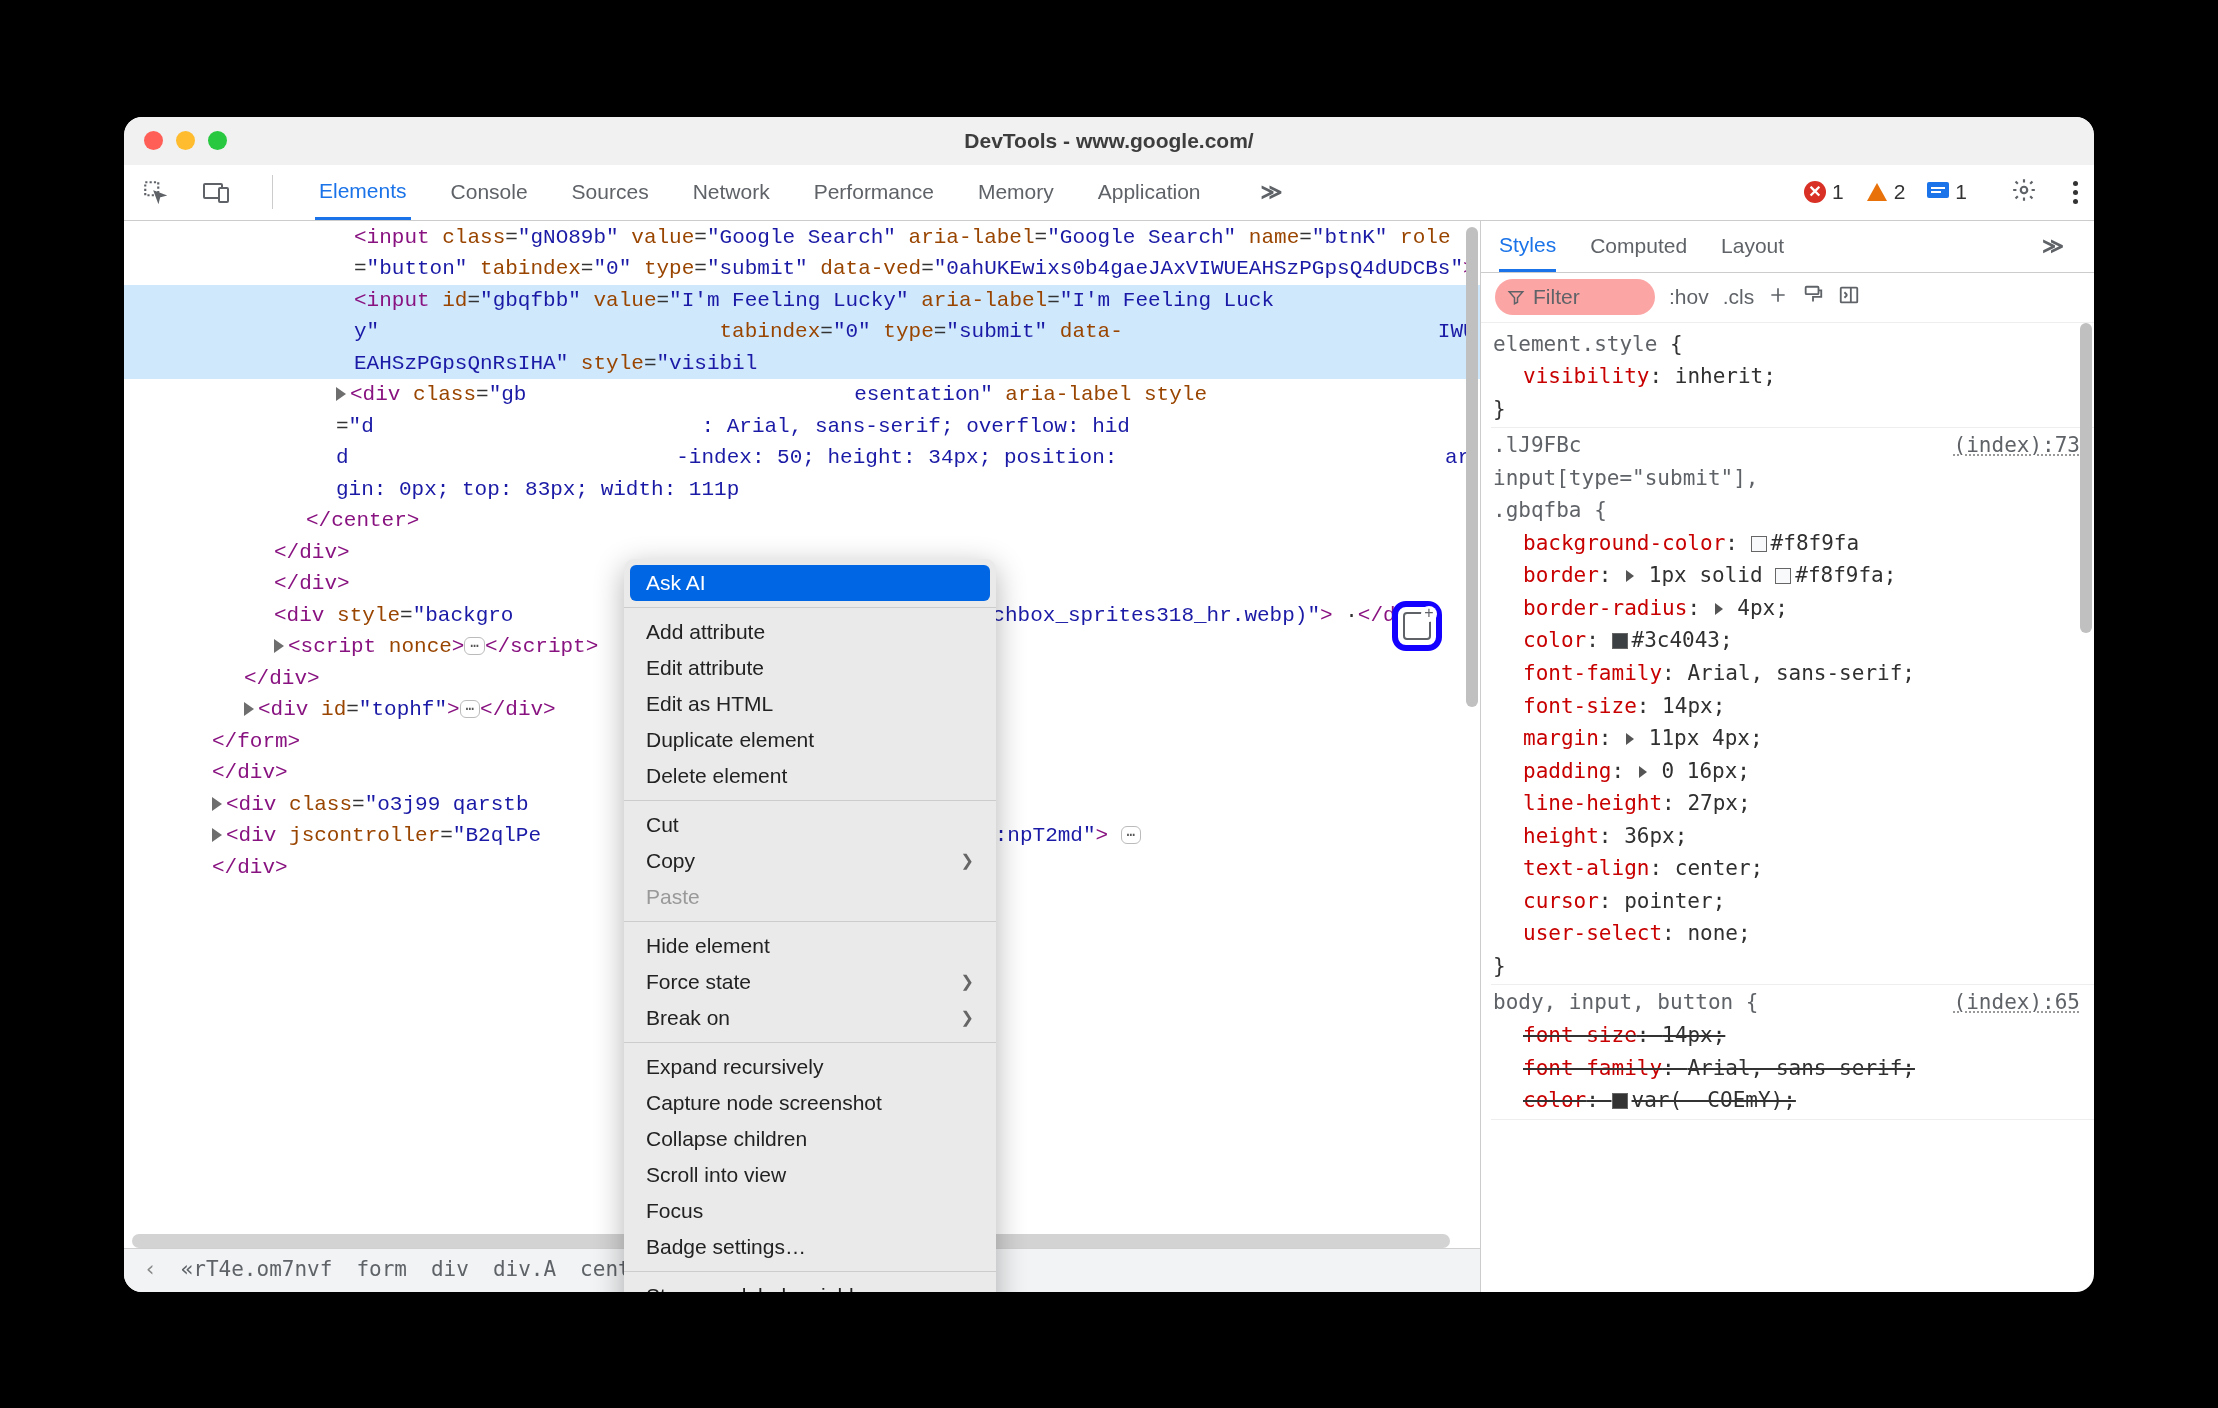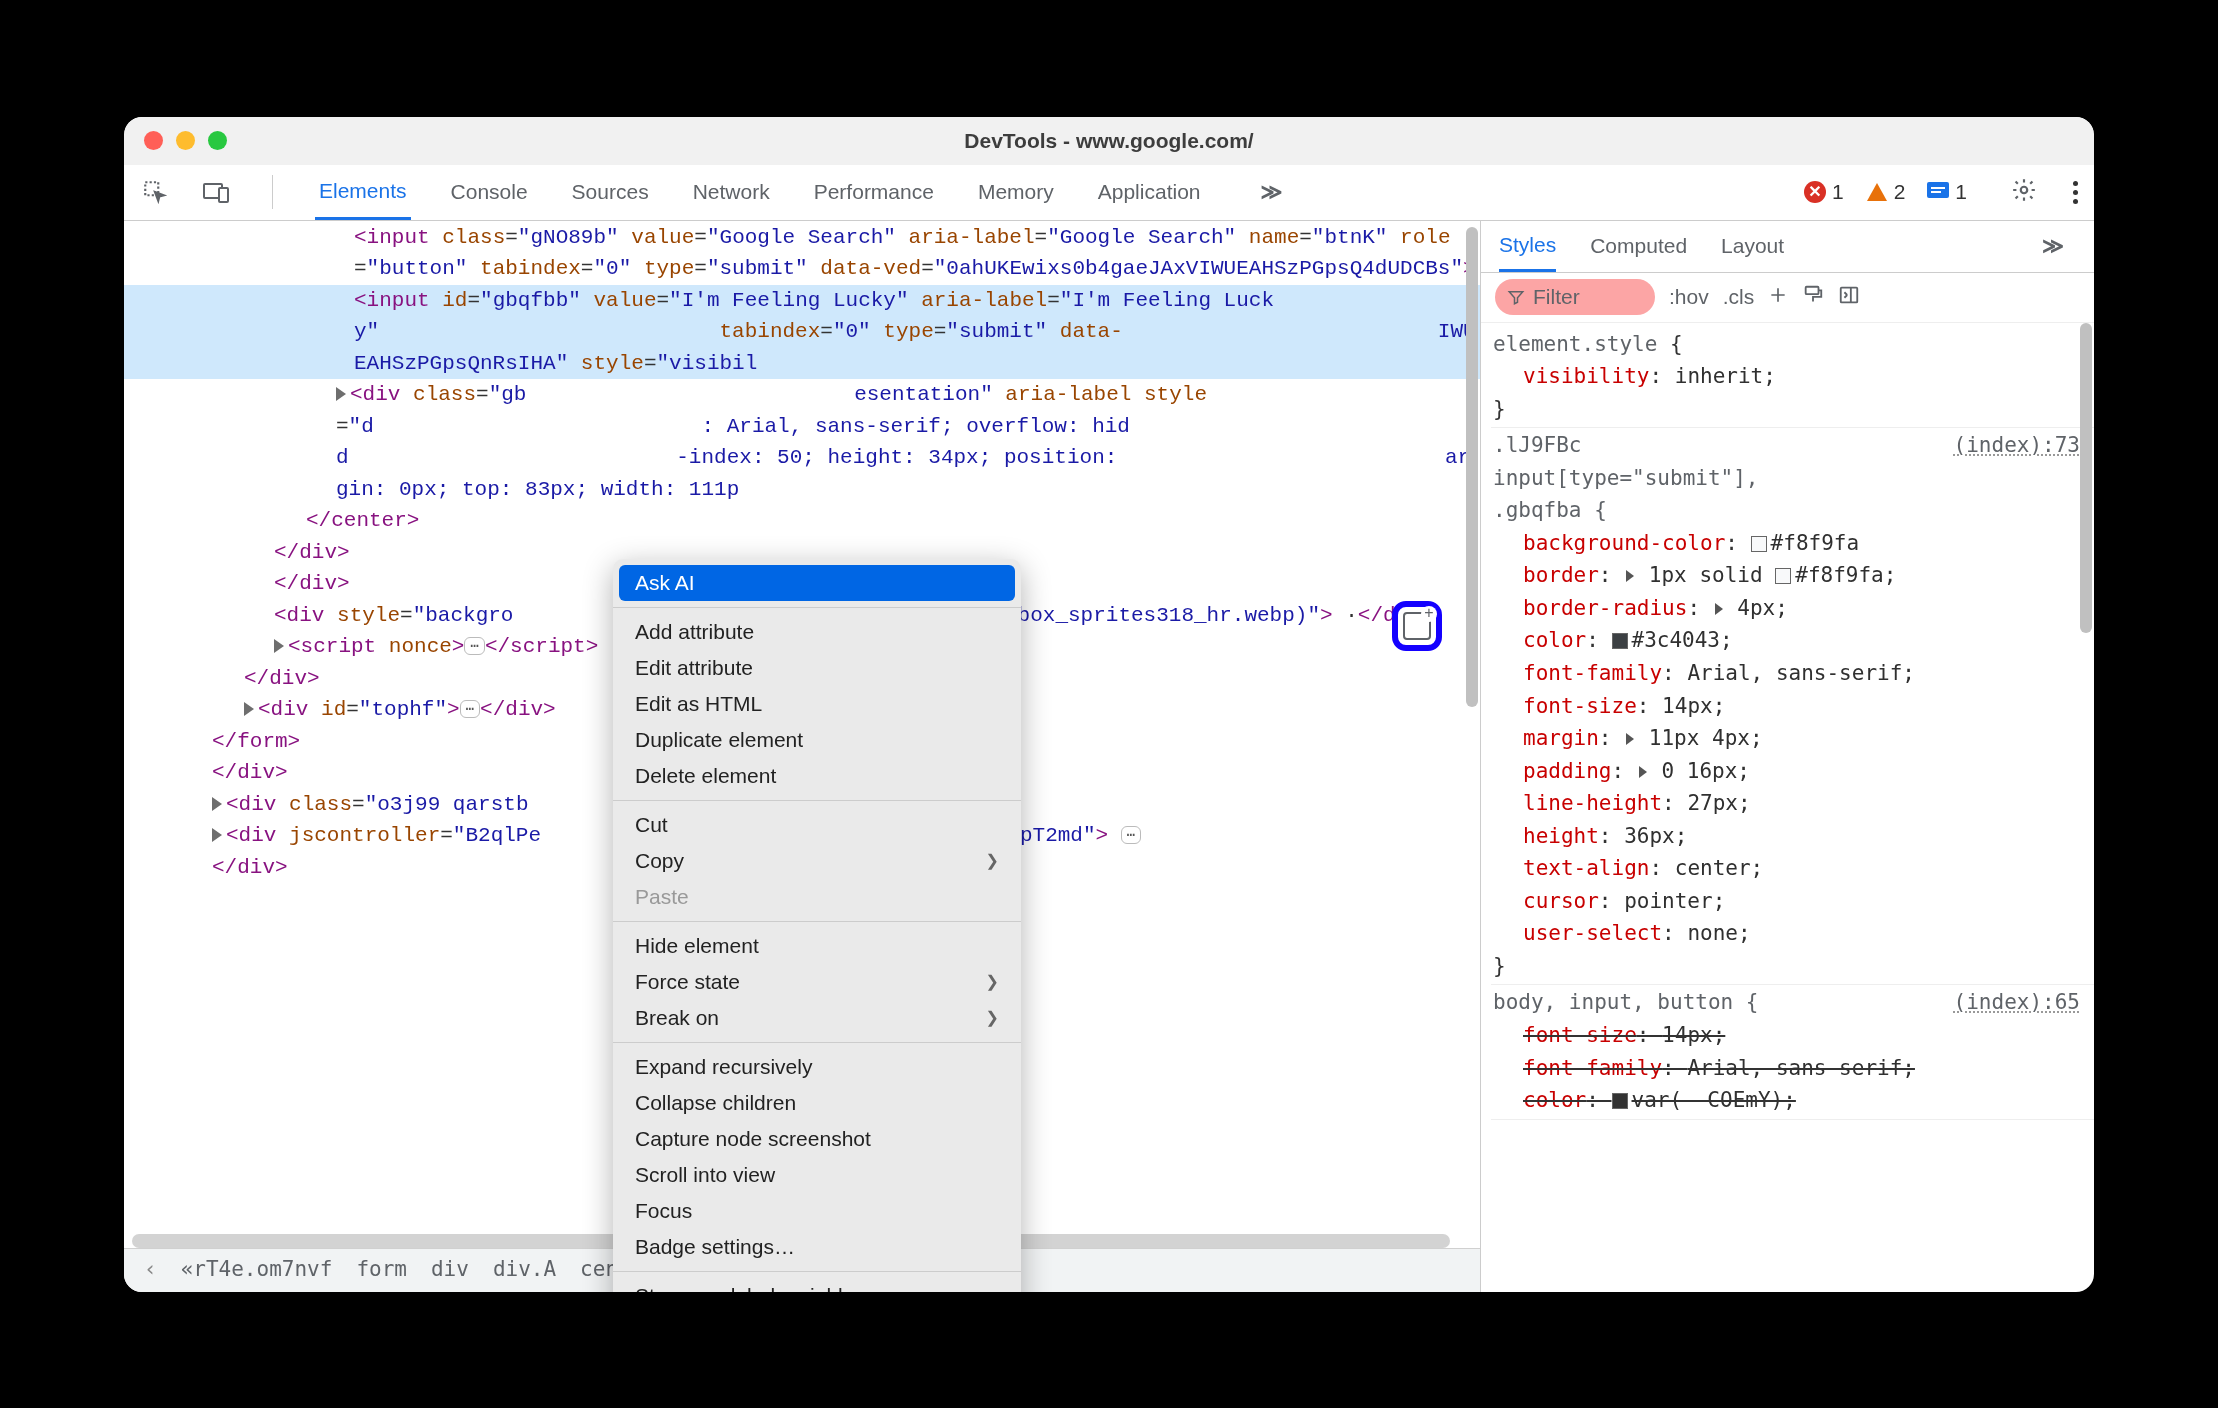--- a/index.html
+++ b/index.html
@@ -122,23 +122,23 @@
 }
 .ask-ai-inner {
   width:28px; height:28px; border:2px solid #5f6368; border-radius:4px; position:relative;
 }
 .ask-ai-inner::after {
   content:"+"; position:absolute; top:-8px; right:-8px; background:#fff; color:#5f6368; font-size:16px; font-family:Arial; width:16px; height:16px; text-align:center; line-height:14px; border-radius:50%;
 }
 
 .context-menu {
   position:absolute;
-  left: 489px;
+  left: 500px;
   top: 338px;
-  width: 408px;
+  width: 372px;
   background:#eaeaea;
   border-radius:10px;
   box-shadow: 0 8px 30px rgba(0,0,0,0.3);
   padding:6px 0;
   font-family:-apple-system,Arial,sans-serif;
   font-size:21px;
   z-index: 100;
   text-align: center;
 }
 .cm-item {
@@ -426,24 +426,24 @@
         </div>
         <div class="cm-item">
           <span>Break on</span>
           <span class="cm-arrow">❯</span>
         </div>
         <div class="cm-sep"></div>
         <div class="cm-item">
           <span>Expand recursively</span>
         </div>
         <div class="cm-item">
+          <span>Capture node screenshot</span>
+        </div>
+        <div class="cm-item">
           <span>Collapse children</span>
-        </div>
-        <div class="cm-item">
-          <span>Capture node screenshot</span>
         </div>
         <div class="cm-item">
           <span>Scroll into view</span>
         </div>
         <div class="cm-item">
           <span>Focus</span>
         </div>
         <div class="cm-item">
           <span>Badge settings…</span>
         </div>

